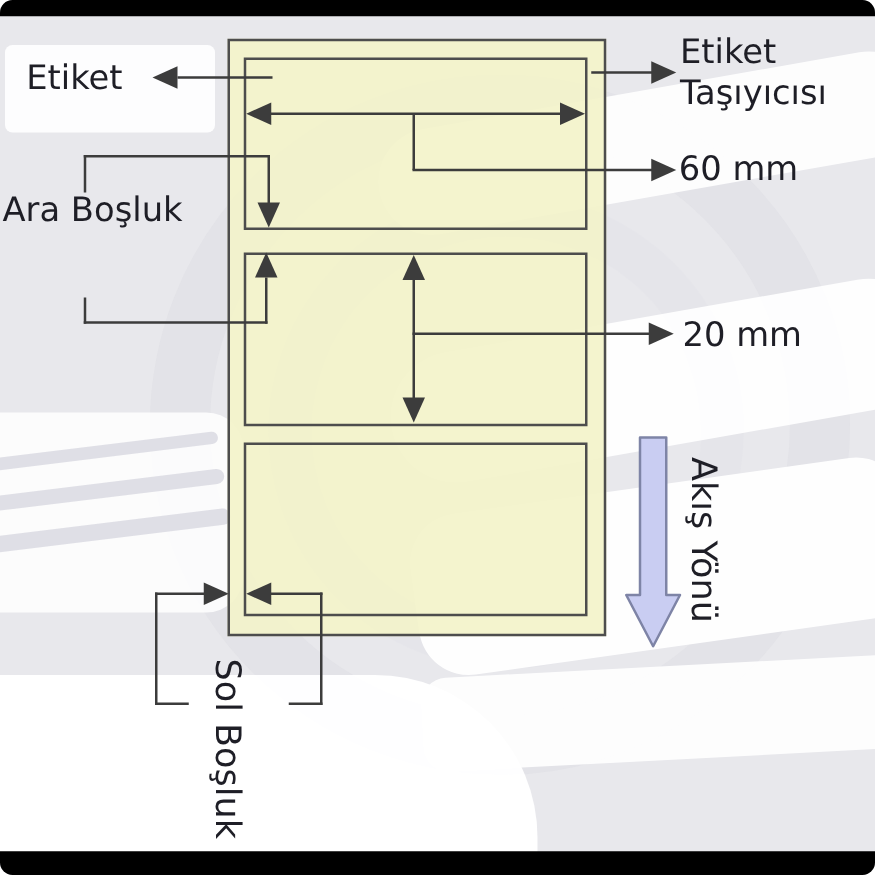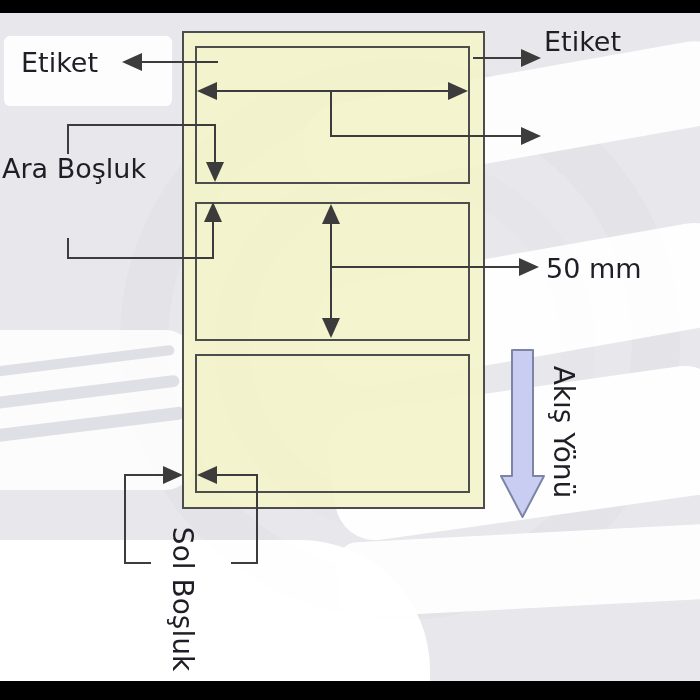--- a/index.html
+++ b/index.html
@@ -1,18 +1,18 @@
 <!DOCTYPE html>
 <html style="--background: #e8e8ec; --bar: #000000; --carrier-fill: rgba(243,243,202,0.92); --carrier-border: #4d4d4d; --label-border: #4d4d4d; --line: #3c3c3c; --flow-fill: #c9cdf2; --flow-stroke: #7e84a6;"><head>
 <meta charset="utf-8">
 <style>
   html,body{margin:0;padding:0;}
   body{font-family:"DejaVu Sans","Liberation Sans",sans-serif;}
   .stage{position:relative;width:700px;height:700px;overflow:hidden;
-         background:var(--background,#e8e8ec);color:#1e1e26;}
+         background:var(--background,#e8e8ec);color:#1e1e26;border-radius:10px;}
   .stage *{box-sizing:border-box;}
   .bar{position:absolute;left:0;width:700px;background:var(--bar,#000);z-index:6;}
   .bar.top{top:0;height:13px;}
   .bar.bottom{top:681px;height:19px;}
 
   
   .wm{position:absolute;z-index:0;}
   .wm-ring{left:120px;top:60px;width:560px;height:560px;border-radius:50%;
            border:48px solid #dddde4;opacity:.5;}
   .wm-ring2{left:215px;top:155px;width:380px;height:380px;border-radius:50%;
@@ -98,46 +98,48 @@
   <div class="ln hl" style="left:142px;top:61px;width:76px;"></div>
   <div class="ah ah-left" style="left:122px;top:53px;"></div>
 
   <div class="ln hl" style="left:210px;top:90px;width:246px;"></div>
   <div class="ah ah-left" style="left:197px;top:82px;"></div>
   <div class="ah ah-right" style="left:448px;top:82px;"></div>
 
   <div class="ln vl" style="left:330px;top:91px;height:45px;"></div>
   <div class="ln hl" style="left:330px;top:135px;width:192px;"></div>
   <div class="ah ah-right" style="left:521px;top:127px;"></div>
+  <div class="txt" style="left:543px;top:120px;">60 mm</div>
 
   <div class="ln hl" style="left:473px;top:57px;width:50px;"></div>
   <div class="ah ah-right" style="left:521px;top:49px;"></div>
   <div class="txt" style="left:544px;top:26px;line-height:1.22;">
     <div>Etiket</div>
+    <div>Taşıyıcısı</div>
   </div>
 
   <div class="txt txt-center" style="left:2px;top:152px;width:172px;line-height:1.25;">
     <div>Ara Boşluk</div>
   </div>
   <div class="ln hl" style="left:67px;top:124px;width:149px;"></div>
   <div class="ln vl" style="left:67px;top:124px;height:30px;"></div>
   <div class="ln vl" style="left:67px;top:238px;height:21px;"></div>
   <div class="ln hl" style="left:67px;top:257px;width:147px;"></div>
   <div class="ln vl" style="left:214px;top:124px;height:40px;"></div>
   <div class="ah ah-down" style="left:206px;top:162px;"></div>
   <div class="ln vl" style="left:212px;top:222px;height:37px;"></div>
   <div class="ah ah-up" style="left:204px;top:202px;"></div>
 
   <div class="ln vl" style="left:330px;top:216px;height:110px;"></div>
   <div class="ah ah-up" style="left:322px;top:204px;"></div>
   <div class="ah ah-down" style="left:322px;top:318px;"></div>
 
   <div class="ln hl" style="left:330px;top:266px;width:190px;"></div>
   <div class="ah ah-right" style="left:519px;top:258px;"></div>
-  <div class="txt" style="left:546px;top:253px;">50 mm</div>
+  <div class="txt" style="left:546px;top:253px;">20 mm</div>
 
   <div class="ln hl" style="left:124px;top:474px;width:40px;"></div>
   <div class="ah ah-right" style="left:163px;top:466px;"></div>
   <div class="ln hl" style="left:215px;top:474px;width:43px;"></div>
   <div class="ah ah-left" style="left:197px;top:466px;"></div>
   <div class="ln vl" style="left:124px;top:474px;height:90px;"></div>
   <div class="ln hl" style="left:124px;top:562px;width:27px;"></div>
   <div class="ln vl" style="left:256px;top:474px;height:90px;"></div>
   <div class="ln hl" style="left:231px;top:562px;width:27px;"></div>
   <div class="vtext" style="left:182px;top:599px;">Sol Boşluk</div>

